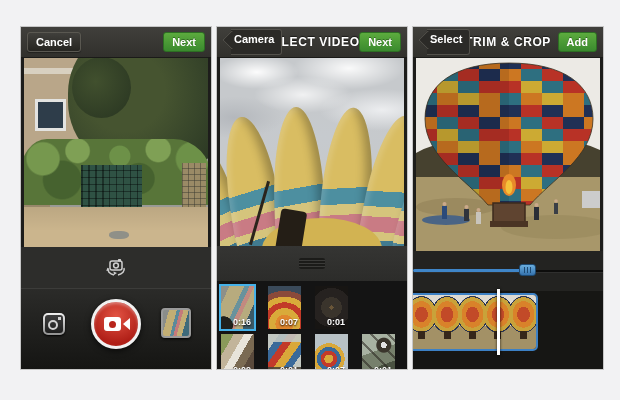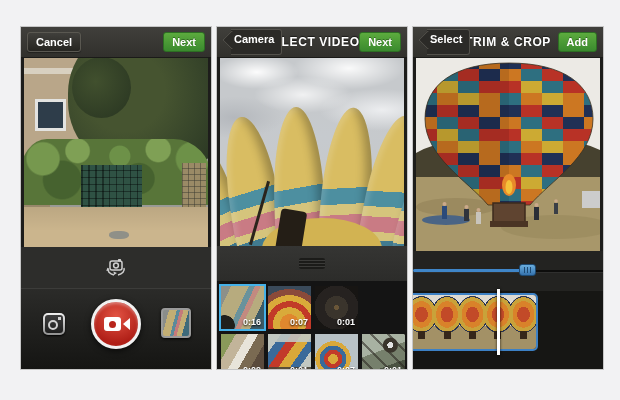--- a/index.html
+++ b/index.html
@@ -99,21 +99,21 @@
   .lb4{left:94px;top:50px;height:172px;transform:rotate(5deg);}
   .lb5{left:130px;top:56px;height:165px;transform:rotate(11deg);}
   .lb6{left:162px;top:66px;height:158px;transform:rotate(16deg);}
   .p2-fold{left:42px;bottom:-34px;width:120px;height:62px;background:#d2b352;border-radius:50%;}
   .p2-rope{left:38px;bottom:0;width:3px;height:66px;background:#2a241c;transform:rotate(16deg);}
   .p2-basket{left:58px;bottom:-8px;width:26px;height:44px;background:#241e16;border-radius:4px;transform:rotate(9deg);}
   .drawer{position:absolute;left:0;right:0;top:219px;height:35px;background:linear-gradient(#353533,#2c2c2a);cursor:pointer;}
   .handle{position:absolute;left:50%;top:12px;margin-left:-13px;width:26px;height:11px;border-radius:2px;
      background:repeating-linear-gradient(to bottom,#1b1b19 0 2px,#3b3b39 2px 3px);}
   .grid{position:absolute;left:0;right:0;top:254px;bottom:0;background:#141414;}
-  .thumb{position:absolute;width:43px;height:43px;background:#333;cursor:pointer;}
+  .thumb{position:absolute;width:33px;height:43px;background:#333;cursor:pointer;}
   .r1{top:5px}.r2{top:53px}
   .c1{left:4px}.c2{left:51px}.c3{left:98px}.c4{left:145px}
   .thumb .dur{position:absolute;right:3px;bottom:2px;color:#fff;font:bold 9px "Liberation Sans",sans-serif;
      text-shadow:0 1px 2px #000;}
   .thumb.sel{box-shadow:0 0 0 2px #45b1e8;}
   .t1{background:radial-gradient(circle at 8% 92%,#20201c 0 18%,transparent 19%),
       linear-gradient(115deg,#8d9089 0 16%,#b7ab7e 16% 44%,#69929c 44% 54%,#c28a80 54% 63%,#b7ab7e 63% 78%,#3c5a66 78%);}
   .t2{background:radial-gradient(circle at 50% 88%,#e0872e 0 22%,#d9aa3a 22% 38%,#c23a28 38% 52%,#d9aa3a 52% 66%,#8a4a3a 66% 80%,#3a4a5a 80%);}
   .t3{background:radial-gradient(circle at 50% 50%,#6a5638 0 8%,#3a342c 8% 38%,#262220 38% 72%,#171513 72%);}
   .t4{background:linear-gradient(rgba(184,180,172,.95) 0 12%,rgba(0,0,0,0) 12% 70%,#a59372 70%),

